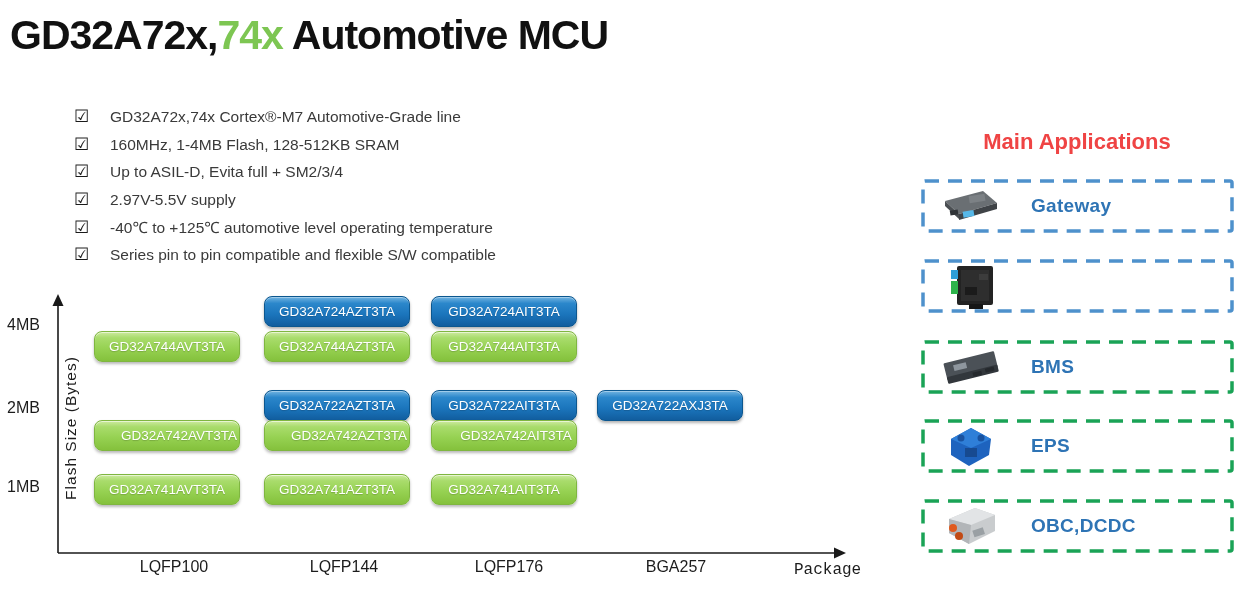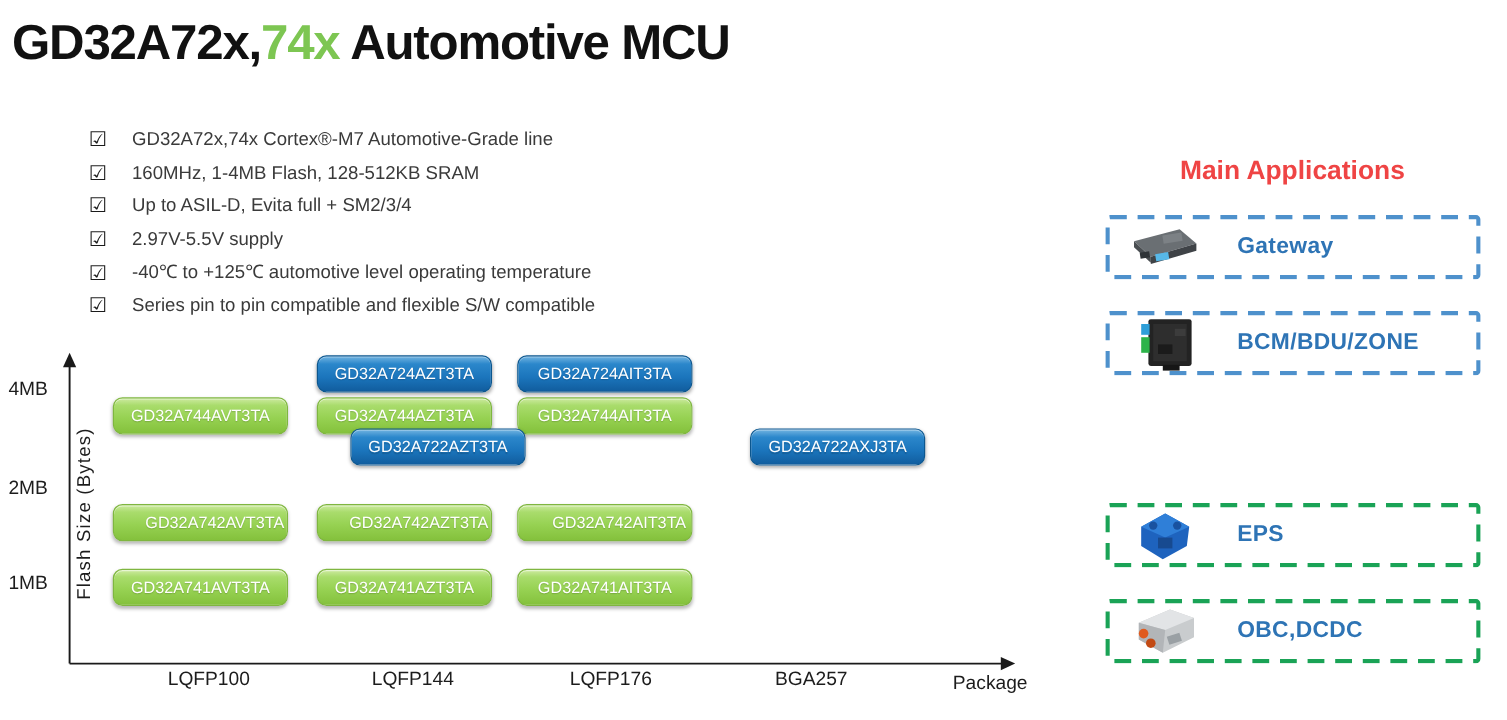--- a/index.html
+++ b/index.html
@@ -42,41 +42,41 @@
     transform:translate(-50%,-50%) rotate(-90deg);
     font-size:15.5px; color:#1c1c1c; white-space:nowrap; letter-spacing:1px;
   }
   .xtick {
     position:absolute; top:558px; width:100px; text-align:center;
     font-size:16px; color:#1c1c1c;
   }
   .xtick.c1 { left:124px; } .xtick.c2 { left:294px; }
   .xtick.c3 { left:459px; } .xtick.c4 { left:626px; }
   #x-axis-label {
-    position:absolute; left:794px; top:561px; font-size:16px; color:#1c1c1c;
+    position:absolute; left:794px; top:561px; font-size:16px; color:#1c1c1c;font-family:Liberation Mono, monospace;
   }
 
   
   .chip {
     position:absolute; width:146px; height:31px; border-radius:8px;
     display:flex; align-items:center; justify-content:center;
     color:#ffffff; font-size:13.5px; white-space:nowrap;
     text-shadow:0 1px 1px rgba(0,0,0,0.18);
   }
   .chip.green {
     background:linear-gradient(180deg,#cdeaa0 0%,#a9dc6c 20%,#97d253 55%,#84c13c 100%);
     border:1px solid #7fb640;
     box-shadow:0 2px 3px rgba(0,0,0,0.28), inset 0 1px 0 rgba(255,255,255,0.55);
   }
   .chip.blue {
     background:linear-gradient(180deg,#72b4e1 0%,#2b87cb 22%,#1b75bc 60%,#115d9e 100%);
     border:1px solid #0c578f;
     box-shadow:0 2px 3px rgba(0,0,0,0.30), inset 0 1px 0 rgba(255,255,255,0.35);
   }
-  .row-724 { top:296px; } .row-744 { top:331px; } .row-722 { top:357px;margin-left:28px; }
+  .row-724 { top:296px; } .row-744 { top:331px; } .row-722 { top:390px; }
   .row-742 { top:420px;padding-left:24px; } .row-741 { top:474px; }
   .col-1 { left:94px; } .col-2 { left:264px; } .col-3 { left:431px; } .col-4 { left:597px; }
 
   
   #apps-title {
     position:absolute; left:918px; top:129px; width:318px; text-align:center;
     font-size:22px; font-weight:800; color:#ef4444;
   }
   .app-box { position:absolute; left:921px; width:313px; height:54px; }
   .app-box.b1 { top:179px; } .app-box.b2 { top:259px; } .app-box.b3 { top:340px; }
@@ -144,20 +144,21 @@
   <div class="xtick c4">BGA257</div>
   <div id="x-axis-label">Package</div>
 
   <div class="chip blue row-724 col-2">GD32A724AZT3TA</div>
   <div class="chip blue row-724 col-3">GD32A724AIT3TA</div>
   <div class="chip green row-744 col-1">GD32A744AVT3TA</div>
   <div class="chip green row-744 col-2">GD32A744AZT3TA</div>
   <div class="chip green row-744 col-3">GD32A744AIT3TA</div>
 
   <div class="chip blue row-722 col-2">GD32A722AZT3TA</div>
+  <div class="chip blue row-722 col-3">GD32A722AIT3TA</div>
   <div class="chip blue row-722 col-4">GD32A722AXJ3TA</div>
   <div class="chip green row-742 col-1">GD32A742AVT3TA</div>
   <div class="chip green row-742 col-2">GD32A742AZT3TA</div>
   <div class="chip green row-742 col-3">GD32A742AIT3TA</div>
 
   <div class="chip green row-741 col-1">GD32A741AVT3TA</div>
   <div class="chip green row-741 col-2">GD32A741AZT3TA</div>
   <div class="chip green row-741 col-3">GD32A741AIT3TA</div>
 
   <div id="apps-title">Main Applications</div>
@@ -183,23 +184,37 @@
     </svg>
     <svg class="app-img" viewBox="0 0 64 46">
       <rect x="18" y="3" width="36" height="39" rx="2" fill="#232323"></rect>
       <rect x="22" y="7" width="28" height="31" fill="#2e2e2e"></rect>
       <rect x="12" y="7" width="7" height="9" fill="#2f9fd8"></rect>
       <rect x="12" y="18" width="7" height="13" fill="#2db34a"></rect>
       <rect x="30" y="41" width="14" height="5" fill="#161616"></rect>
       <rect x="40" y="11" width="9" height="6" fill="#3c3c3c"></rect>
       <rect x="26" y="24" width="12" height="8" fill="#1b1b1b"></rect>
     </svg>
-    <div class="app-label">BCM/BDU/ZONE</div>
-  </div>
-
+  </div>
+
+  <div class="app-box b3">
+    <svg class="app-border" viewBox="0 0 313 54" preserveAspectRatio="none">
+      <rect x="2" y="2" width="309" height="50" rx="2" fill="none" stroke="#1AA356" stroke-width="3.5" stroke-dasharray="14 9"></rect>
+    </svg>
+    <svg class="app-img" viewBox="0 0 64 46">
+      <g transform="rotate(-14 32 23)">
+        <rect x="6" y="13" width="52" height="17" rx="1" fill="#4b5157"></rect>
+        <rect x="6" y="27" width="52" height="7" rx="1" fill="#32373c"></rect>
+        <rect x="15" y="17" width="13" height="6" fill="#8e969e"></rect>
+        <rect x="32" y="29" width="9" height="4" fill="#25292d"></rect>
+        <rect x="45" y="28" width="9" height="4" fill="#25292d"></rect>
+      </g>
+    </svg>
+    <div class="app-label">BMS</div>
+  </div>
 
   <div class="app-box b4">
     <svg class="app-border" viewBox="0 0 313 54" preserveAspectRatio="none">
       <rect x="2" y="2" width="309" height="50" rx="2" fill="none" stroke="#1AA356" stroke-width="3.5" stroke-dasharray="14 9"></rect>
     </svg>
     <svg class="app-img" viewBox="0 0 64 46">
       <polygon points="12,16 32,5 52,16 50,32 30,43 12,32" fill="#1e63be"></polygon>
       <polygon points="12,16 32,5 52,16 32,25" fill="#2f7fd8"></polygon>
       <circle cx="22" cy="15" r="3.5" fill="#1952a0"></circle>
       <circle cx="42" cy="15" r="3.5" fill="#1952a0"></circle>

